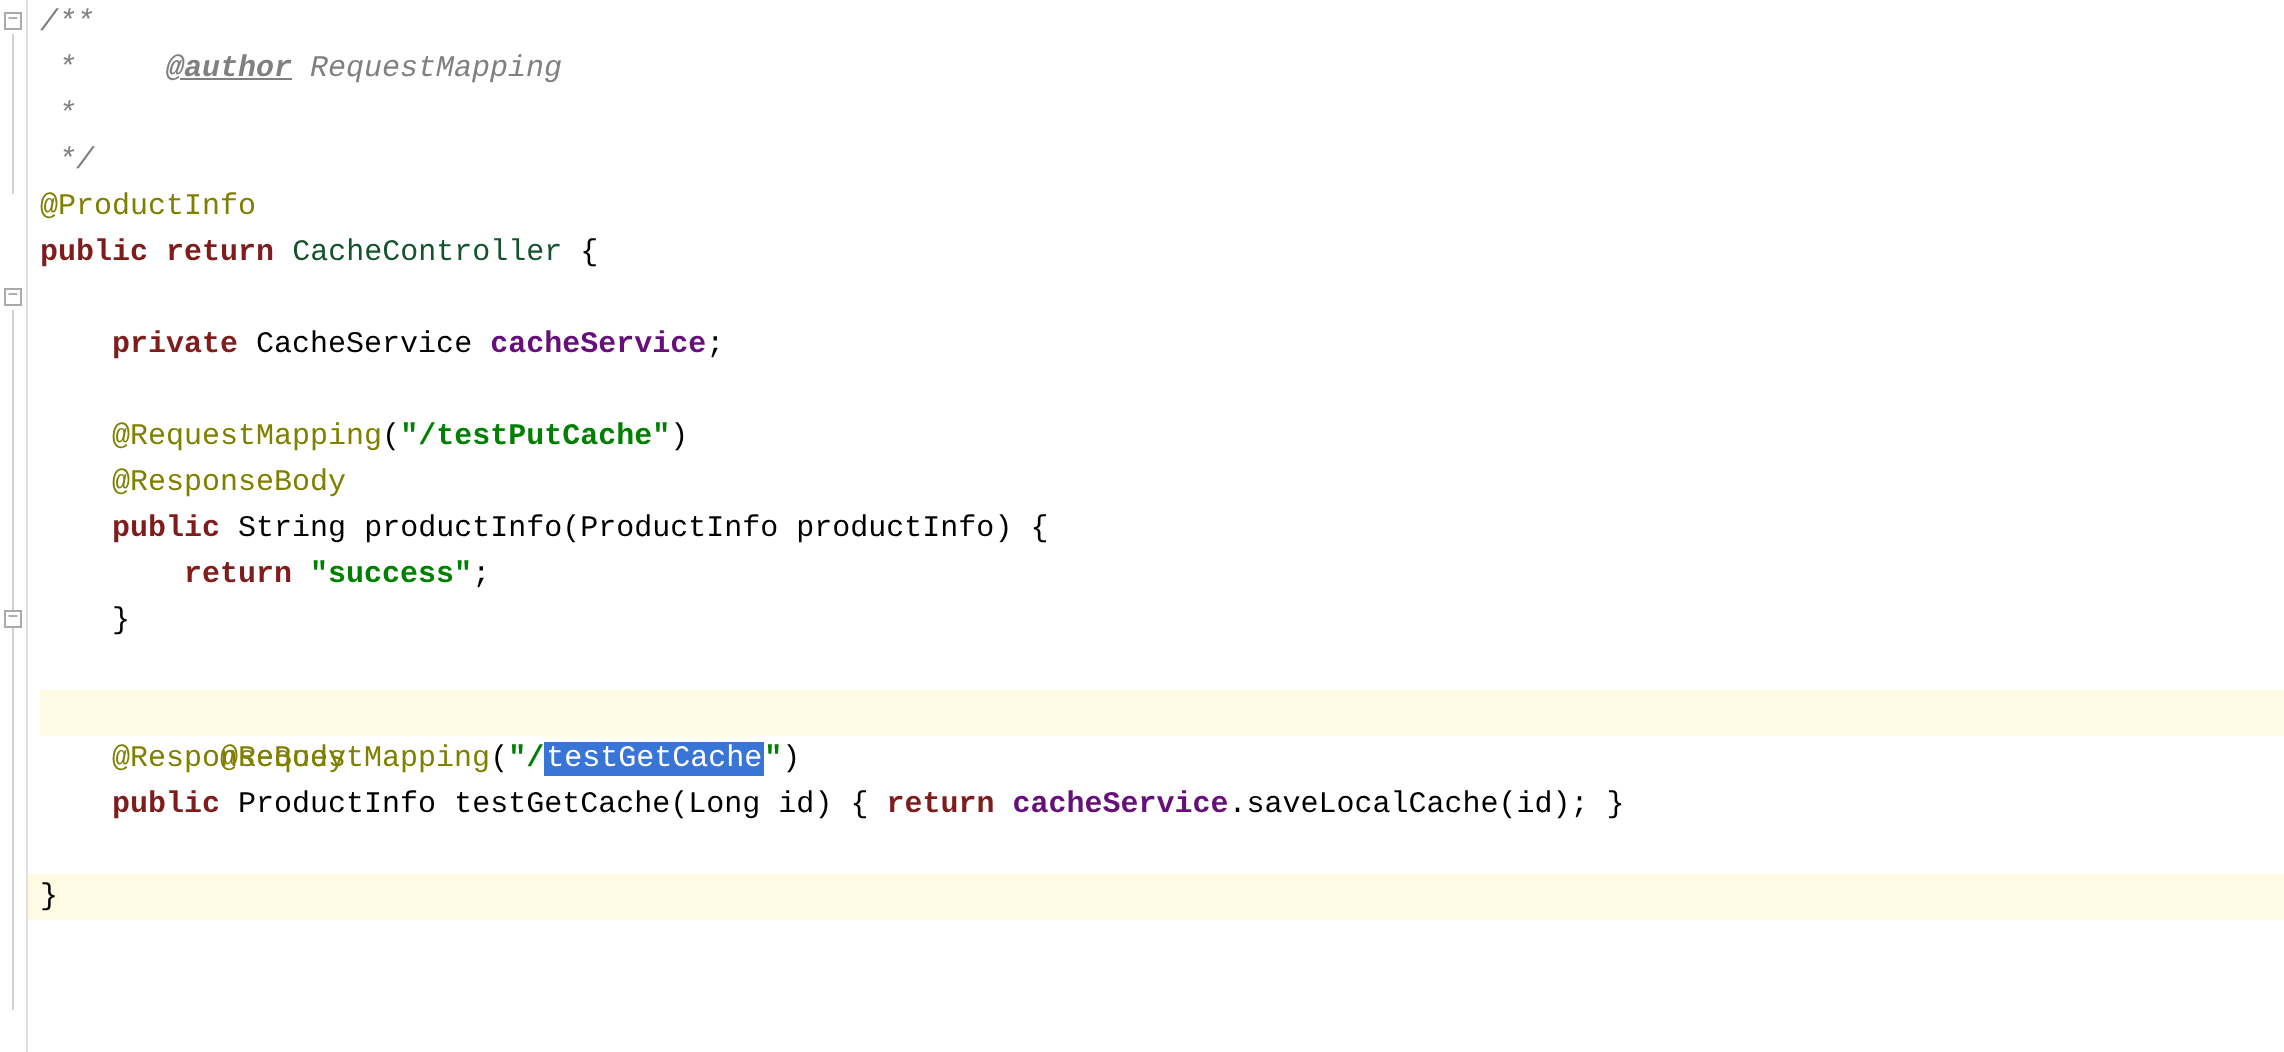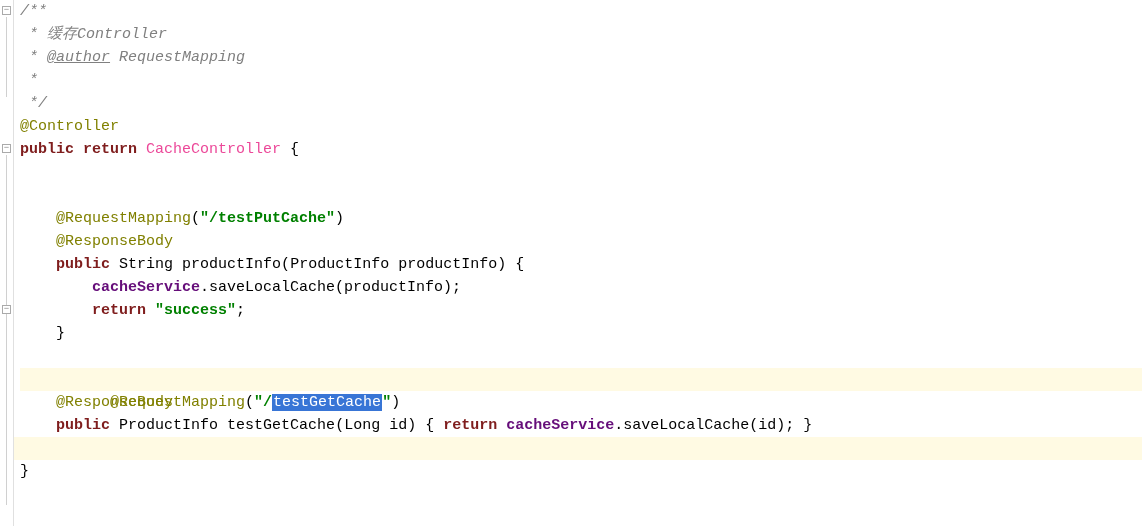--- a/index.html
+++ b/index.html
@@ -31,24 +31,24 @@
     .line {
       height: 23px;
       line-height: 23px;
       white-space: pre;
       position: relative;
     }
     .line.hl {
       background: #fffae3;
     }
     .comment { color: #808080; font-style: italic; }
-    .doc-tag { color: #808080; font-style: italic; font-weight: normal; text-decoration: underline; }
+    .doc-tag { color: #808080; font-style: italic; font-weight: bold; text-decoration: underline; margin-left: 36px; }
     .annotation { color: #808000; }
     .keyword { color: #7f1d1d; font-weight: bold; }
-    .classname { color: #ec4899; }
+    .classname { color: #14532d; }
     .string { color: #008000; font-weight: bold; }
     .field-ref { color: #660e7a; font-weight: bold; }
     .selected {
       background: #3875d6;
       color: #ffffff;
       padding: 0 1px;
     }
     .bulb {
       position: absolute;
       left: -32px;
@@ -98,32 +98,31 @@
       <div class="fold-minus" style="top:144px;">−</div>
       <div class="fold-line" style="top:155px;height:350px;"></div>
       <div class="fold-minus" style="top:305px;">−</div>
     </div>
   </div>
 
   <div class="code">
     <div class="container-hl" style="top:437px;"></div>
 
     <div class="line"><span class="comment">/**</span></div>
-    <div class="line"><span class="comment"> * </span><span class="comment">缓存Controller</span></div>
     <div class="line"><span class="comment"> * </span><span class="doc-tag">@author</span><span class="comment"> RequestMapping</span></div>
     <div class="line"><span class="comment"> *</span></div>
     <div class="line"><span class="comment"> */</span></div>
-    <div class="line"><span class="annotation">@Controller</span></div>
+    <div class="line"><span class="annotation">@ProductInfo</span></div>
     <div class="line"><span class="keyword">public</span> <span class="keyword">return</span> <span class="classname">CacheController</span><span> {</span></div>
     <div class="line"></div>
+    <div class="line">    <span class="keyword">private</span> <span>CacheService</span> <span class="field-ref">cacheService</span><span>;</span></div>
     <div class="line"></div>
     <div class="line">    <span class="annotation">@RequestMapping</span>(<span class="string">"/testPutCache"</span>)</div>
     <div class="line">    <span class="annotation">@ResponseBody</span></div>
     <div class="line">    <span class="keyword">public</span> <span>String</span> <span>productInfo</span>(<span>ProductInfo</span> <span>productInfo</span><span>) {</span></div>
-    <div class="line">        <span class="field-ref">cacheService</span><span>.saveLocalCache(productInfo);</span></div>
     <div class="line">        <span class="keyword">return</span> <span class="string">"success"</span><span>;</span></div>
     <div class="line"><span>    }</span></div>
     <div class="line"></div>
     <div class="line hl" style="position:relative;">
       <span class="bulb"></span>    <span class="annotation">@RequestMapping</span>(<span class="string">"/</span><span class="selected">testGetCache</span><span class="string">"</span>)</div>
     <div class="line">    <span class="annotation">@ResponseBody</span></div>
     <div class="line">    <span class="keyword">public</span> <span>ProductInfo</span> <span>testGetCache</span>(<span>Long</span> <span>id</span><span>) {</span> <span class="keyword">return</span> <span class="field-ref">cacheService</span><span>.saveLocalCache(id); }</span></div>
     <div class="line"></div>
     <div class="line"><span>}</span></div>
   </div>

